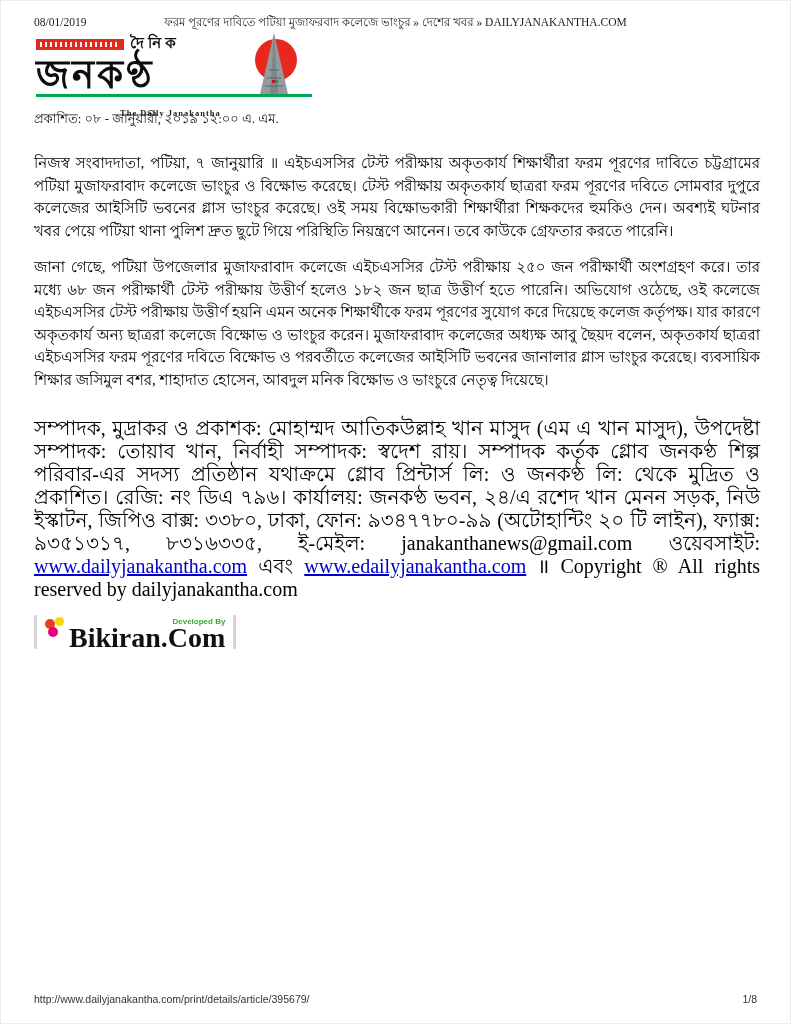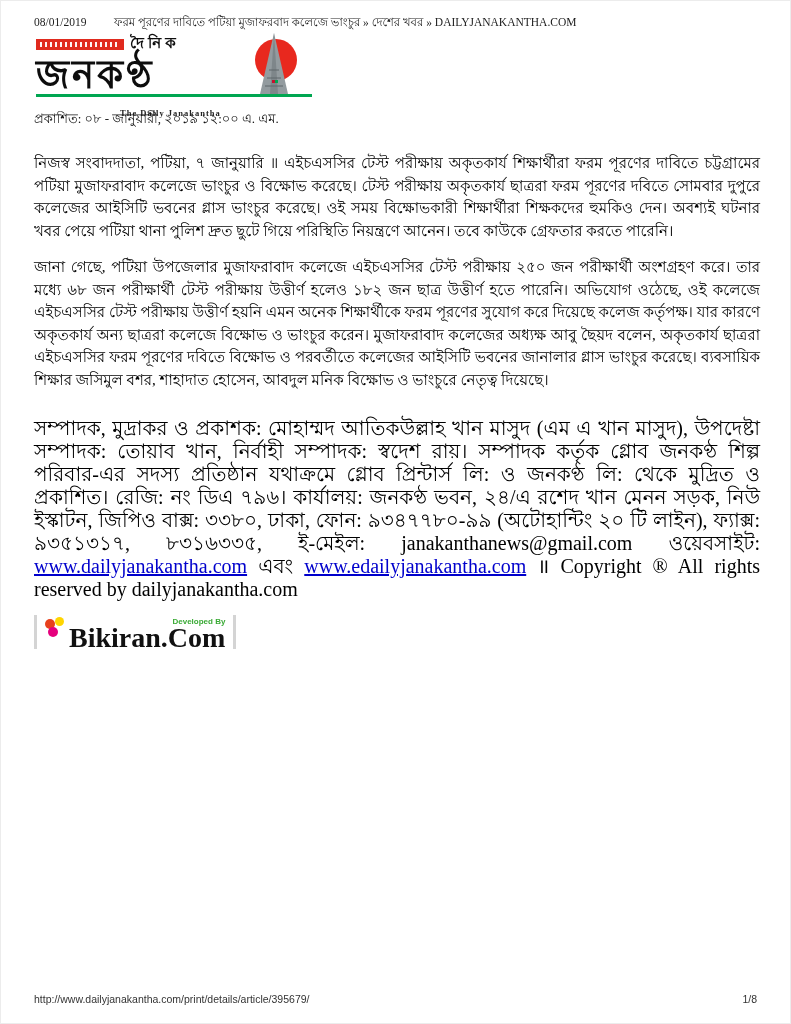--- a/index.html
+++ b/index.html
@@ -13,21 +13,21 @@
     box-sizing:border-box;
     border:1px solid #ececec;
   }
   
   .print-header{
     position:absolute;top:13px;left:33px;right:33px;
     font-family:Liberation Serif, serif;
     font-size:11.5px;color:#1c1c1c;
   }
   .print-date{position:absolute;left:0;top:2px;}
-  .print-title{text-align:left;padding:0 80px;}
+  .print-title{text-align:center;padding:0 80px;}
   
   .masthead{position:absolute;top:34px;left:35px;width:290px;height:64px;}
   .tagline-box{
     position:absolute;left:0;top:4px;width:88px;height:11px;
     background:#e02a1e;
   }
   .tagline-box::after{
     content:"";position:absolute;left:4px;right:4px;top:3px;bottom:3px;
     background:repeating-linear-gradient(90deg,rgba(255,255,255,.95) 0 2px,transparent 2px 5px);
   }

